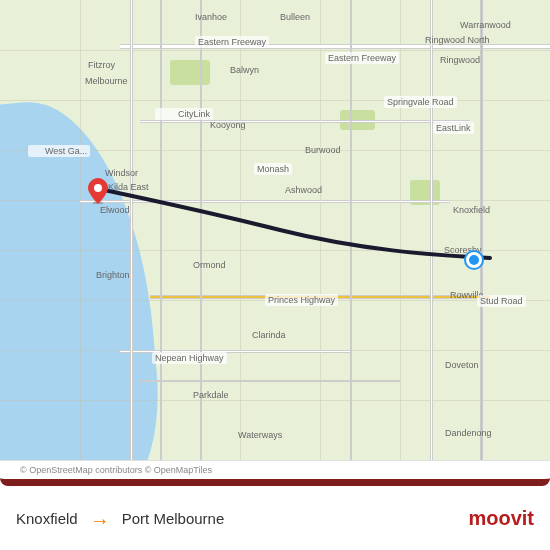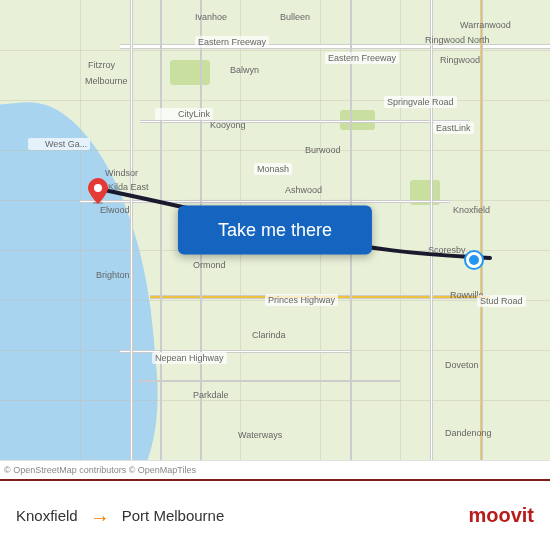--- a/index.html
+++ b/index.html
@@ -133,24 +133,25 @@
     #bottom-bar {
       width: 550px;
       height: 90px;
       background: white;
       border-top: 1px solid #e0e0e0;
       display: flex;
       flex-direction: column;
     }
 
     #attribution {
-      padding: 4px 4px;
+      padding: 4px 20px;
       font-size: 9px;
       color: #888;
-      border-bottom: 2px solid #7f1d1d;
+      border-bottom: 7px solid #7f1d1d;
+      border-radius: 8px;
     }
 
     #route-info {
       display: flex;
       align-items: center;
       padding: 10px 16px;
       flex: 1;
     }
 
     .route-origin {
@@ -264,48 +265,47 @@
   <div class="suburb-label small" style="left:105px;top:168px;">Windsor</div>
   <div class="suburb-label small" style="left:97px;top:182px;">St Kilda East</div>
   <div class="suburb-label small" style="left:100px;top:205px;">Elwood</div>
   <div class="suburb-label small" style="left:96px;top:250px;margin-top:20px;">Brighton</div>
   <div class="suburb-label small" style="left:193px;top:260px;">Ormond</div>
   <div class="suburb-label small" style="left:285px;top:185px;">Ashwood</div>
   <div class="suburb-label small" style="left:252px;top:330px;">Clarinda</div>
   <div class="suburb-label small" style="left:193px;top:390px;">Parkdale</div>
   <div class="suburb-label small" style="left:238px;top:430px;">Waterways</div>
   <div class="suburb-label small" style="left:453px;top:205px;">Knoxfield</div>
-  <div class="suburb-label small" style="left:428px;top:245px;">Scoresby</div>
+  <div class="suburb-label small" style="left:444px;top:245px;">Scoresby</div>
   <div class="suburb-label small" style="left:450px;top:290px;">Rowville</div>
   <div class="suburb-label small" style="left:445px;top:360px;">Doveton</div>
   <div class="suburb-label small" style="left:445px;top:428px;">Dandenong</div>
   <div class="suburb-label small" style="left:425px;top:35px;">Ringwood North</div>
   <div class="suburb-label small" style="left:440px;top:55px;">Ringwood</div>
   <div class="freeway-label" style="left:195px;top:36px;">Eastern Freeway</div>
   <div class="freeway-label" style="left:325px;top:52px;">Eastern Freeway</div>
   <div class="freeway-label" style="left:155px;top:108px;padding-left:23px;">CityLink</div>
   <div class="freeway-label" style="left:384px;top:96px;">Springvale Road</div>
   <div class="freeway-label" style="left:433px;top:122px;">EastLink</div>
   <div class="freeway-label" style="left:265px;top:294px;">Princes Highway</div>
   <div class="freeway-label" style="left:152px;top:352px;">Nepean Highway</div>
-  <div class="freeway-label" style="left:28px;top:138px;padding-left:17px;">West Ga...</div>
+  <div class="freeway-label" style="left:28px;top:145px;padding-left:17px;">West Ga...</div>
   <div class="freeway-label" style="left:254px;top:163px;">Monash</div>
   <div class="freeway-label" style="left:477px;top:295px;">Stud Road</div>
 
   <div class="origin-marker">
     <svg viewBox="0 0 20 26" xmlns="http://www.w3.org/2000/svg">
       <ellipse cx="10" cy="25" rx="5" ry="2" fill="rgba(0,0,0,0.2)"></ellipse>
       <path d="M10 0 C5 0, 0 4.5, 0 10 C0 16, 10 26, 10 26 C10 26, 20 16, 20 10 C20 4.5, 15 0, 10 0Z" fill="#e53935"></path>
       <circle cx="10" cy="10" r="4" fill="white"></circle>
     </svg>
   </div>
 
   <div class="destination-marker"></div>
 
-  <button class="take-me-button">Take me there</button>
 </div>
 
 <div id="bottom-bar">
   <div id="attribution">© OpenStreetMap contributors © OpenMapTiles</div>
   <div id="route-info">
     <span class="route-origin">Knoxfield</span>
     <span class="route-arrow">→</span>
     <span class="route-dest">Port Melbourne</span>
     <div class="moovit-logo">
       <span class="moovit-text">moovit</span>

